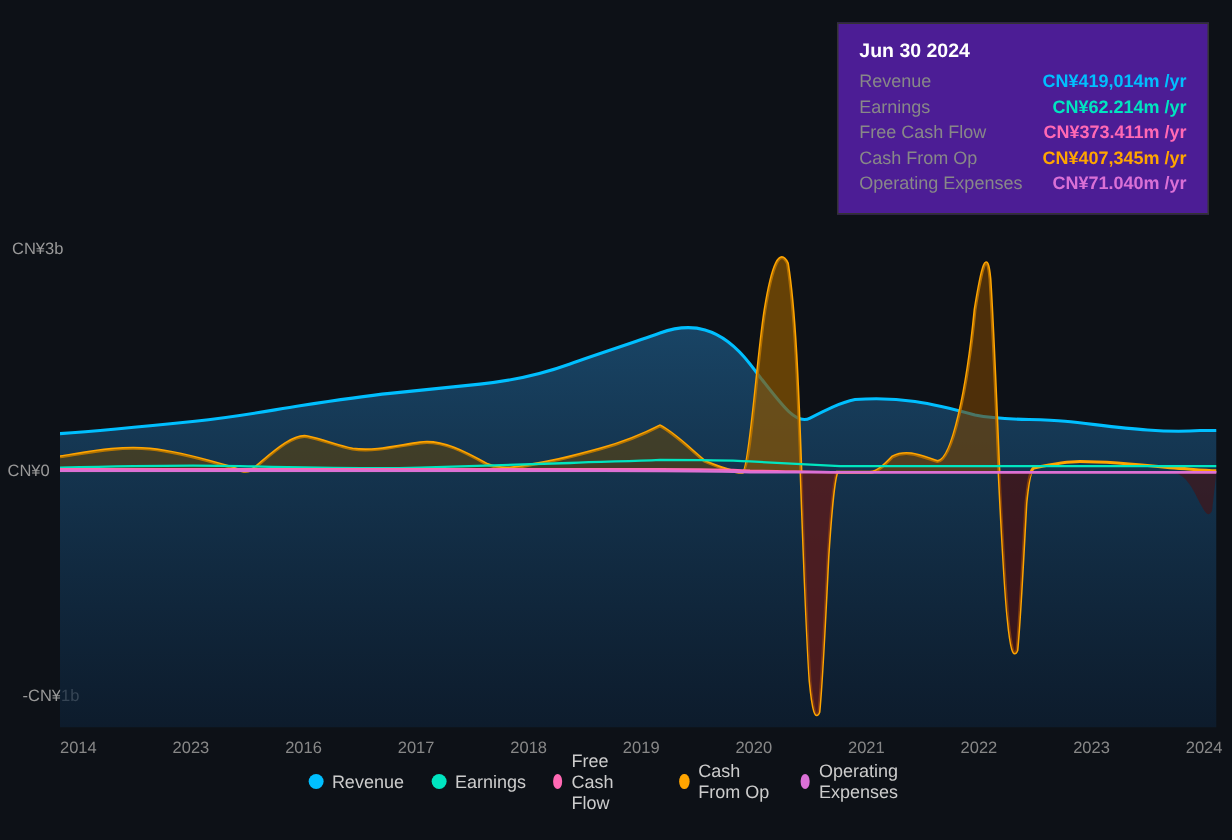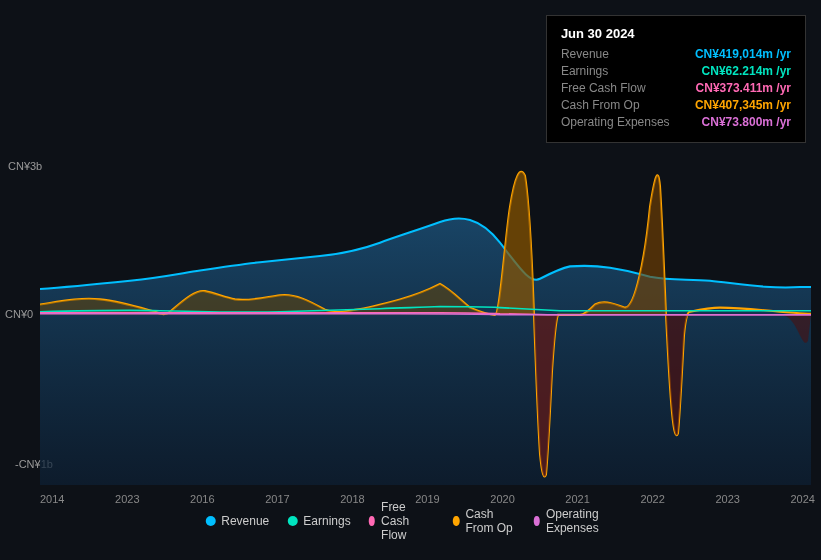--- a/index.html
+++ b/index.html
@@ -17,21 +17,21 @@
       position: relative;
       width: 821px;
       height: 560px;
     }
 
     
     .tooltip-box {
       position: absolute;
       top: 15px;
       right: 15px;
-      background: #000000;
+      background: #4c1d95;
       border: 1px solid #333;
       padding: 10px 14px;
       min-width: 230px;
       z-index: 10;
     }
 
     .tooltip-date {
       color: #fff;
       font-size: 13px;
       font-weight: bold;
@@ -46,21 +46,20 @@
       font-size: 12px;
     }
 
     .tooltip-label {
       color: #888;
       margin-right: 20px;
     }
 
     .tooltip-value {
       font-weight: bold;
-      margin-left: 12px;
     }
 
     .tooltip-value.blue { color: #00bfff; }
     .tooltip-value.teal { color: #00e5c0; }
     .tooltip-value.pink { color: #ff69b4; }
     .tooltip-value.orange { color: #ffa500; }
     .tooltip-value.purple { color: #da70d6; }
 
     .tooltip-margin {
       color: #00e5c0;
@@ -163,21 +162,21 @@
     <div class="tooltip-row">
       <span class="tooltip-label">Free Cash Flow</span>
       <span class="tooltip-value pink">CN¥373.411m /yr</span>
     </div>
     <div class="tooltip-row">
       <span class="tooltip-label">Cash From Op</span>
       <span class="tooltip-value orange">CN¥407,345m /yr</span>
     </div>
     <div class="tooltip-row">
       <span class="tooltip-label">Operating Expenses</span>
-      <span class="tooltip-value purple">CN¥73.800m /yr</span>
+      <span class="tooltip-value purple">CN¥71.040m /yr</span>
     </div>
   </div>
 
   <div class="y-label-top">CN¥3b</div>
   <div class="y-label-zero">CN¥0</div>
   <div class="y-label-neg">-CN¥1b</div>
 
   <div class="chart-svg">
     <svg viewBox="0 0 771 320" preserveAspectRatio="none">
       <defs>

